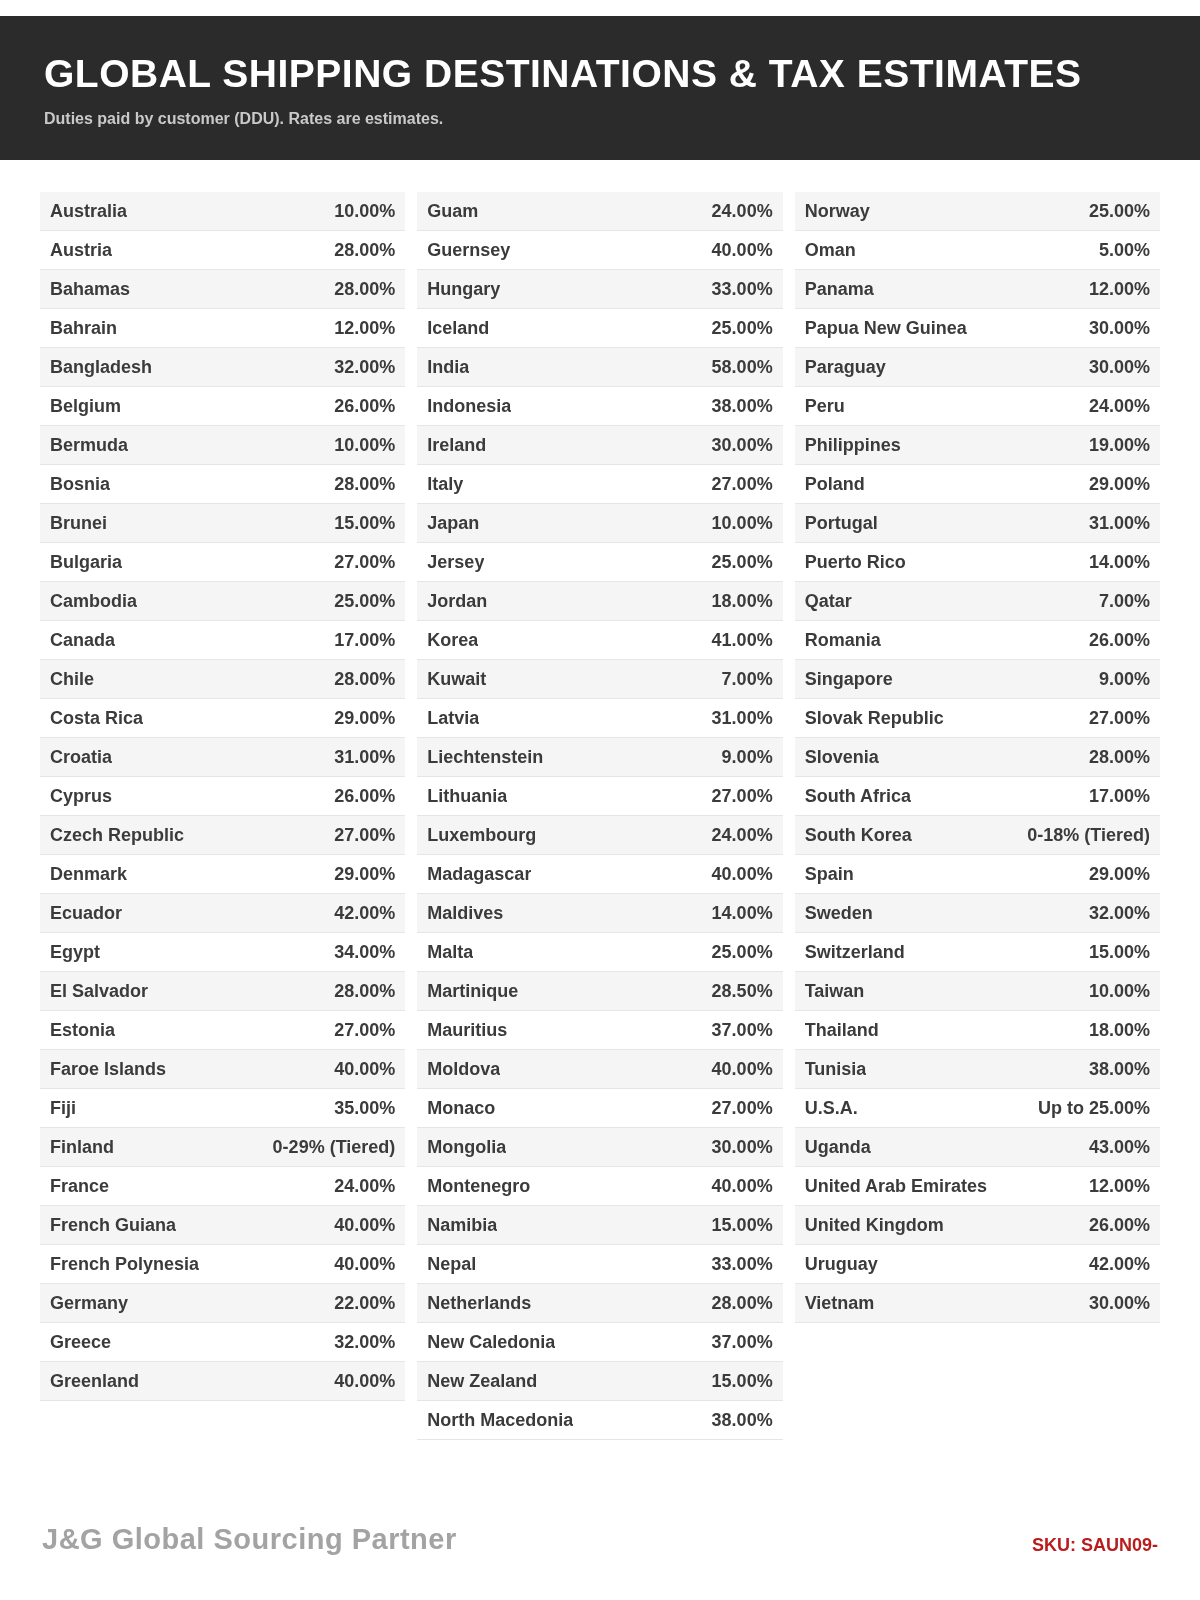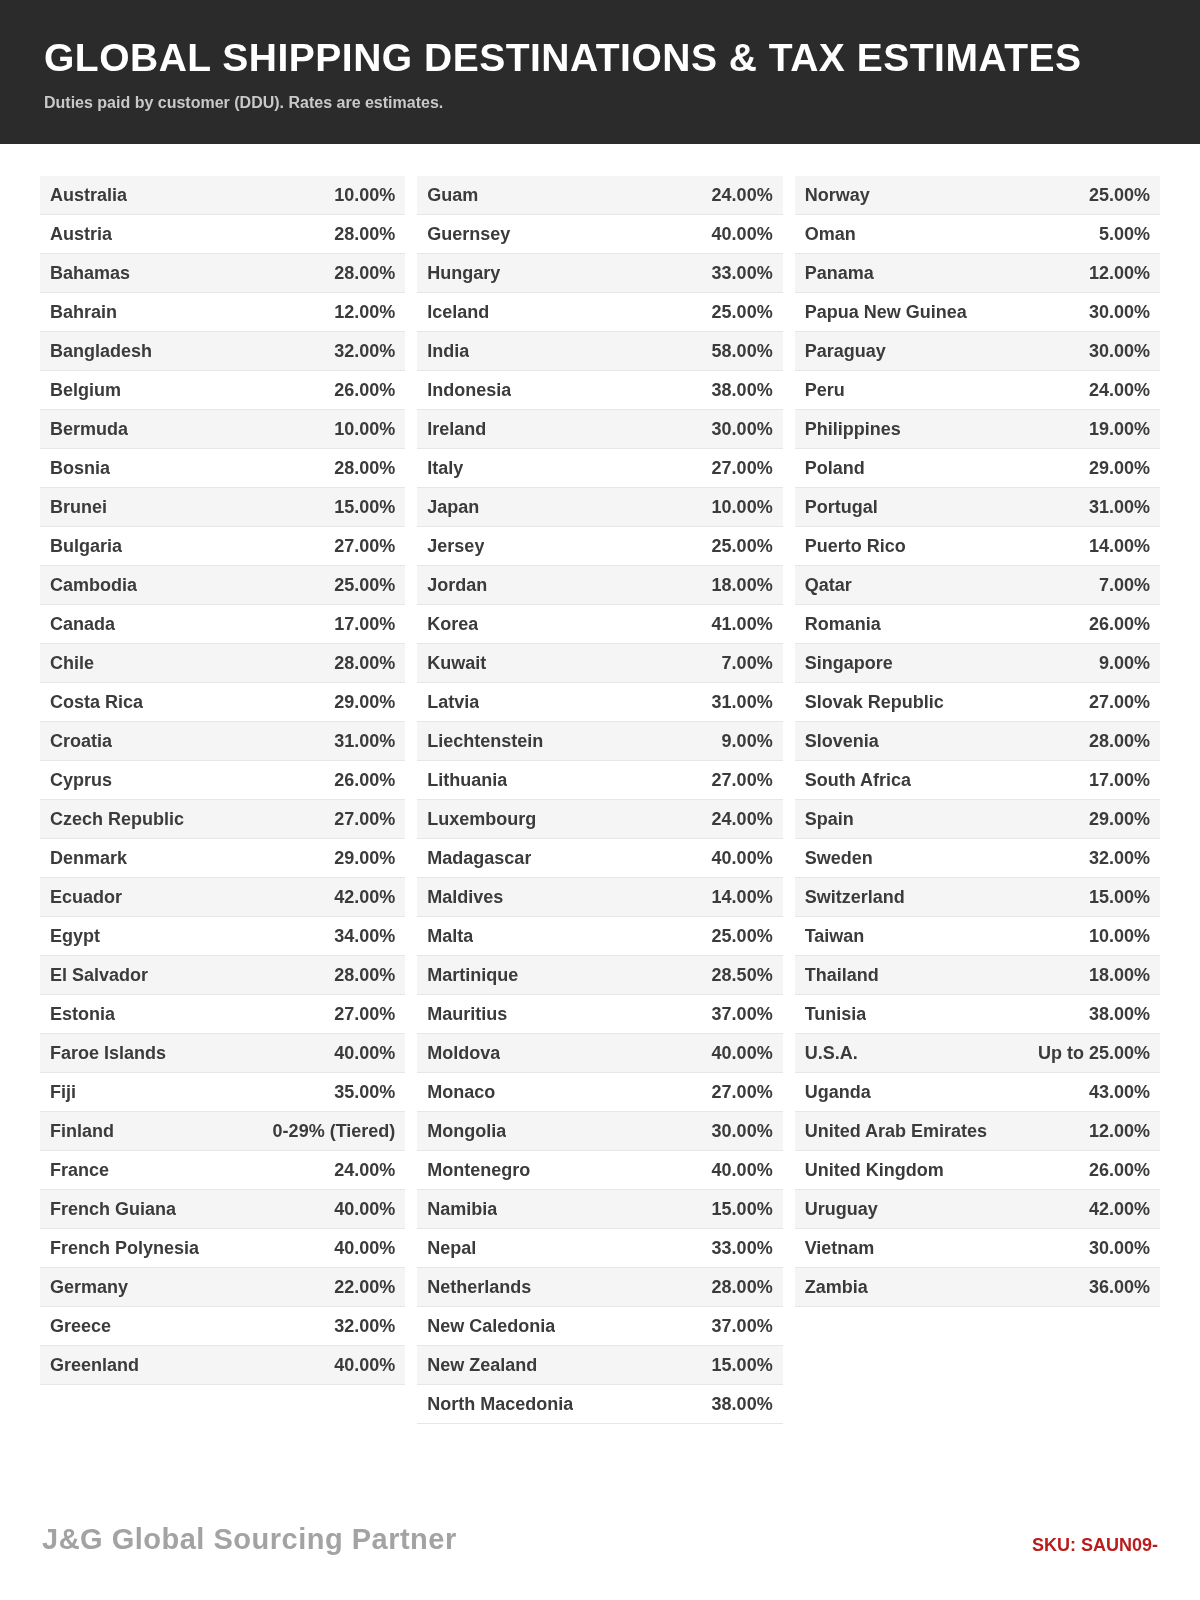--- a/index.html
+++ b/index.html
@@ -10,20 +10,21 @@
     height: 1600px;
     background: #ffffff;
     font-family: "Liberation Sans", sans-serif;
     color: #3b3b3b;
     overflow: hidden;
   }
   .header {
     background: #2b2b2b;
     color: #ffffff;
     padding: 36px 44px 32px 44px;
+    margin-top: 16px;
   }
   .title {
     font-size: 39px;
     font-weight: 800;
     letter-spacing: 0.5px;
     white-space: nowrap;
   }
   .subtitle {
     margin-top: 14px;
     font-size: 16px;
@@ -397,20 +398,24 @@
       </div>
       <div class="row">
         <span class="country">Slovenia</span>
         <span class="rate">28.00%</span>
       </div>
       <div class="row">
         <span class="country">South Africa</span>
         <span class="rate">17.00%</span>
       </div>
       <div class="row">
+        <span class="country">South Korea</span>
+        <span class="rate">0-18% (Tiered)</span>
+      </div>
+      <div class="row">
         <span class="country">Spain</span>
         <span class="rate">29.00%</span>
       </div>
       <div class="row">
         <span class="country">Sweden</span>
         <span class="rate">32.00%</span>
       </div>
       <div class="row">
         <span class="country">Switzerland</span>
         <span class="rate">15.00%</span>
@@ -443,24 +448,20 @@
         <span class="country">United Kingdom</span>
         <span class="rate">26.00%</span>
       </div>
       <div class="row">
         <span class="country">Uruguay</span>
         <span class="rate">42.00%</span>
       </div>
       <div class="row">
         <span class="country">Vietnam</span>
         <span class="rate">30.00%</span>
-      </div>
-      <div class="row">
-        <span class="country">Zambia</span>
-        <span class="rate">36.00%</span>
       </div>
     </div>
 </div>
 
 <div class="footer">
   <div class="brand">J&amp;G Global Sourcing Partner</div>
   <div class="sku">SKU: SAUN09-</div>
 </div>
 
 </body></html>

